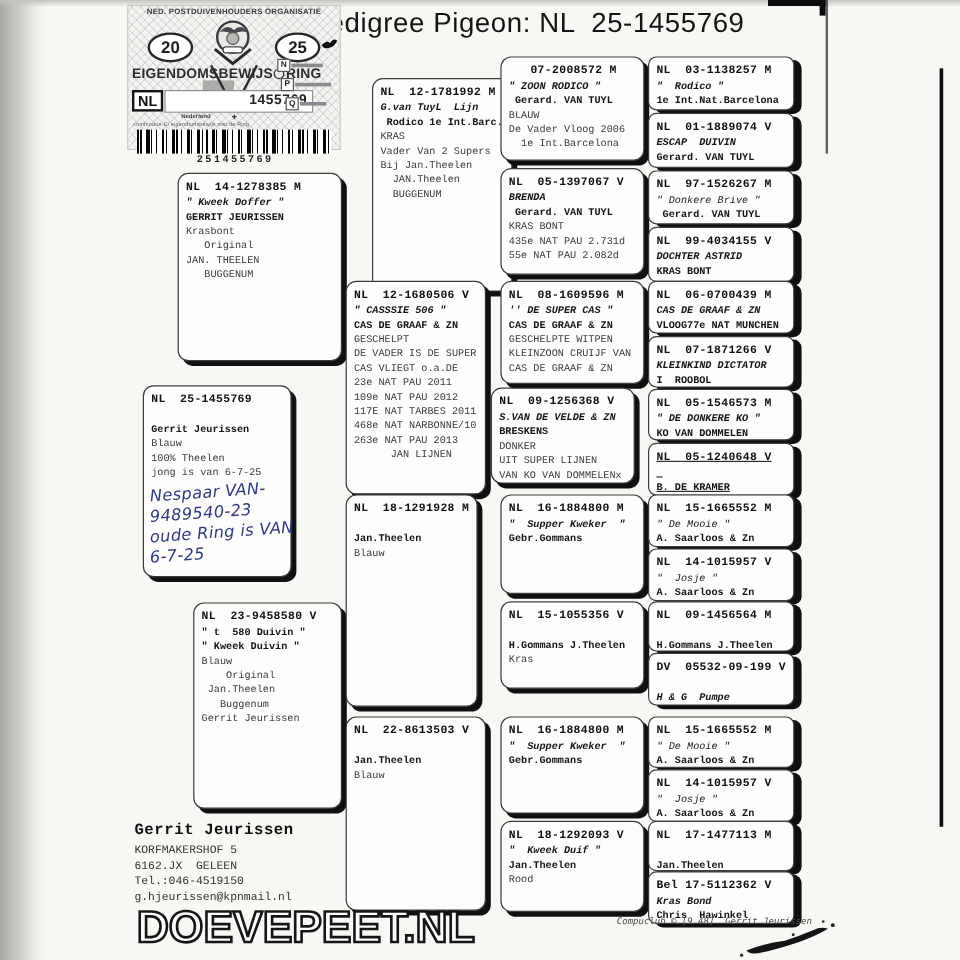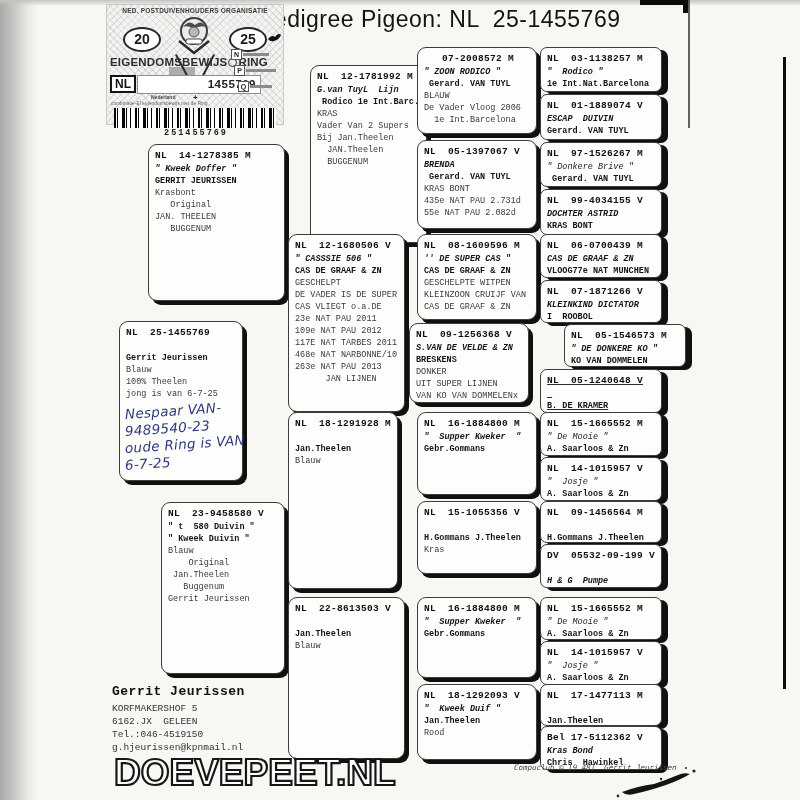--- a/index.html
+++ b/index.html
@@ -278,21 +278,21 @@
       <div class="pbox sm" style="left: 540px; top: 234px; width: 122px; height: 44px;">
         <div class="ln ln-r">NL  06-0700439 M</div>
         <div class="ln ln-bi">CAS DE GRAAF &amp; ZN</div>
         <div class="ln ln-b">VLOOG77e NAT MUNCHEN</div>
       </div>
       <div class="pbox sm" style="left: 540px; top: 280px; width: 122px; height: 43px;">
         <div class="ln ln-r">NL  07-1871266 V</div>
         <div class="ln ln-bi">KLEINKIND DICTATOR</div>
         <div class="ln ln-b">I  ROOBOL</div>
       </div>
-      <div class="pbox sm" style="left: 564px; top: 324px; width: 122px; height: 43px;">
+      <div class="pbox sm" style="left: 540px; top: 324px; width: 122px; height: 43px;">
         <div class="ln ln-r">NL  05-1546573 M</div>
         <div class="ln ln-bi">" DE DONKERE KO "</div>
         <div class="ln ln-b">KO VAN DOMMELEN</div>
       </div>
       <div class="pbox sm" style="left: 540px; top: 369px; width: 122px; height: 44px; text-decoration: underline;">
         <div class="ln ln-r">NL  05-1240648 V</div>
         <div class="ln ln-n">&nbsp;</div>
         <div class="ln ln-b">B. DE KRAMER</div>
       </div>
       <div class="pbox sm" style="left: 540px; top: 412px; width: 122px; height: 44px;">

